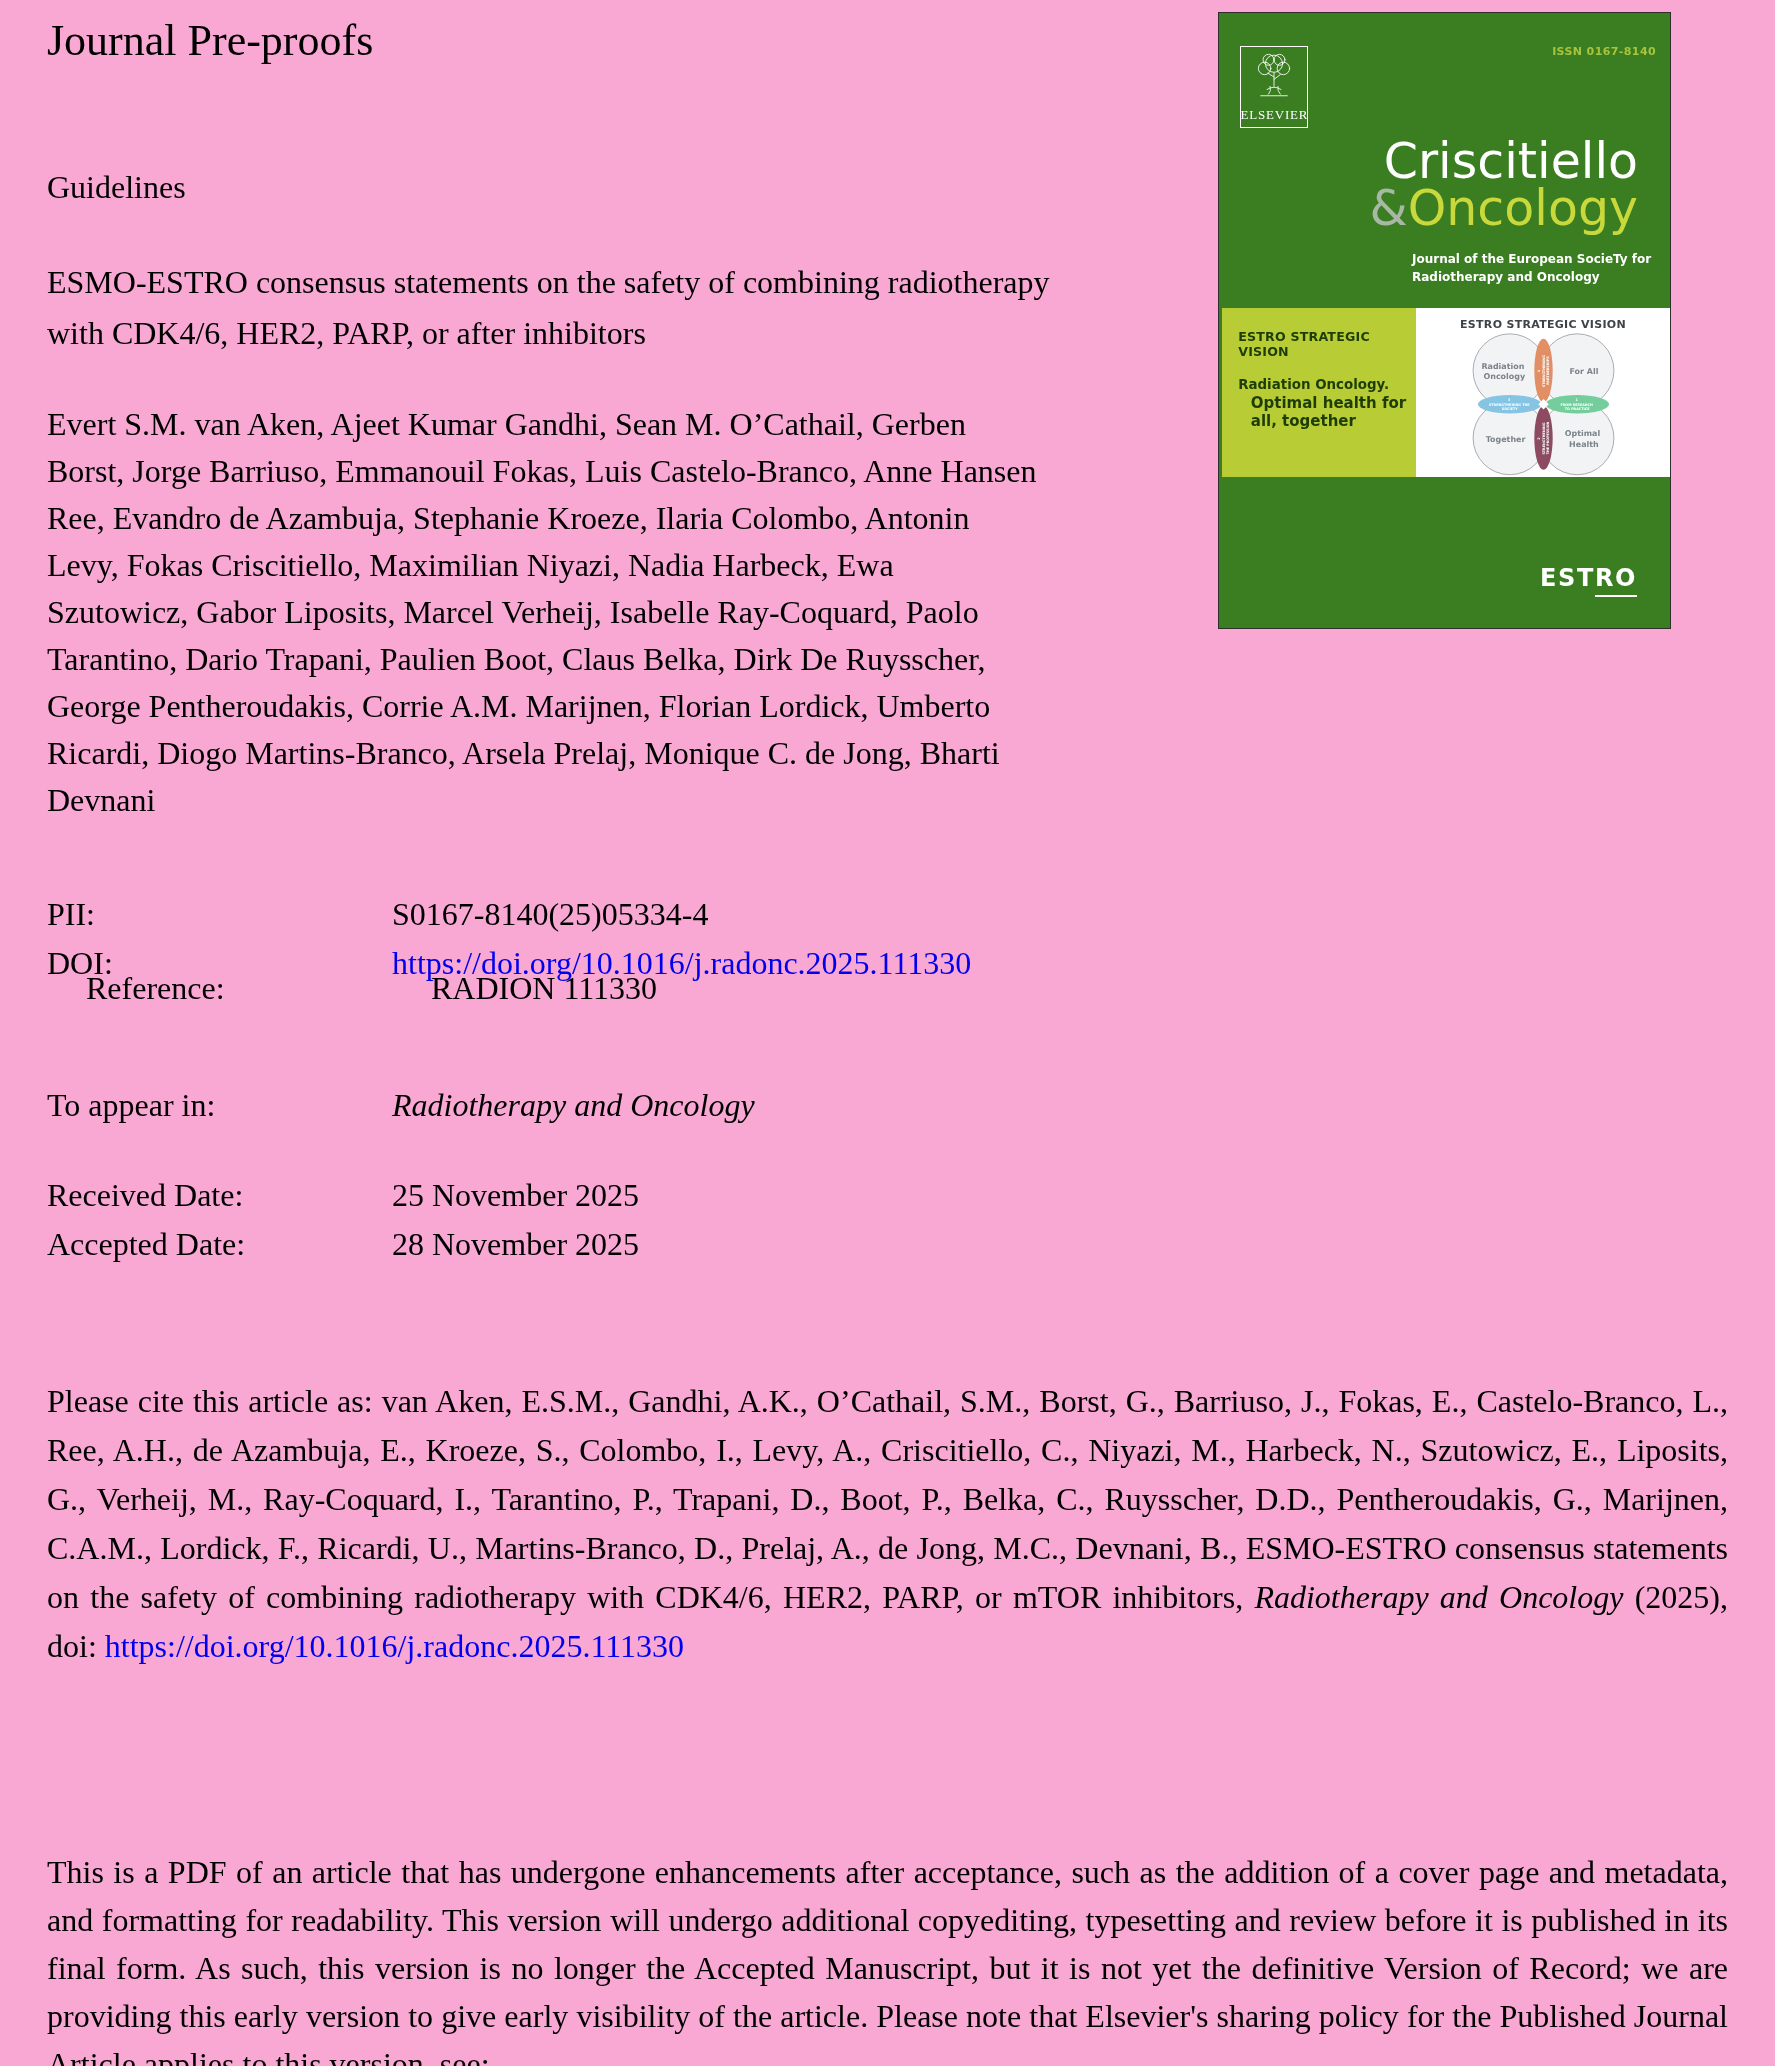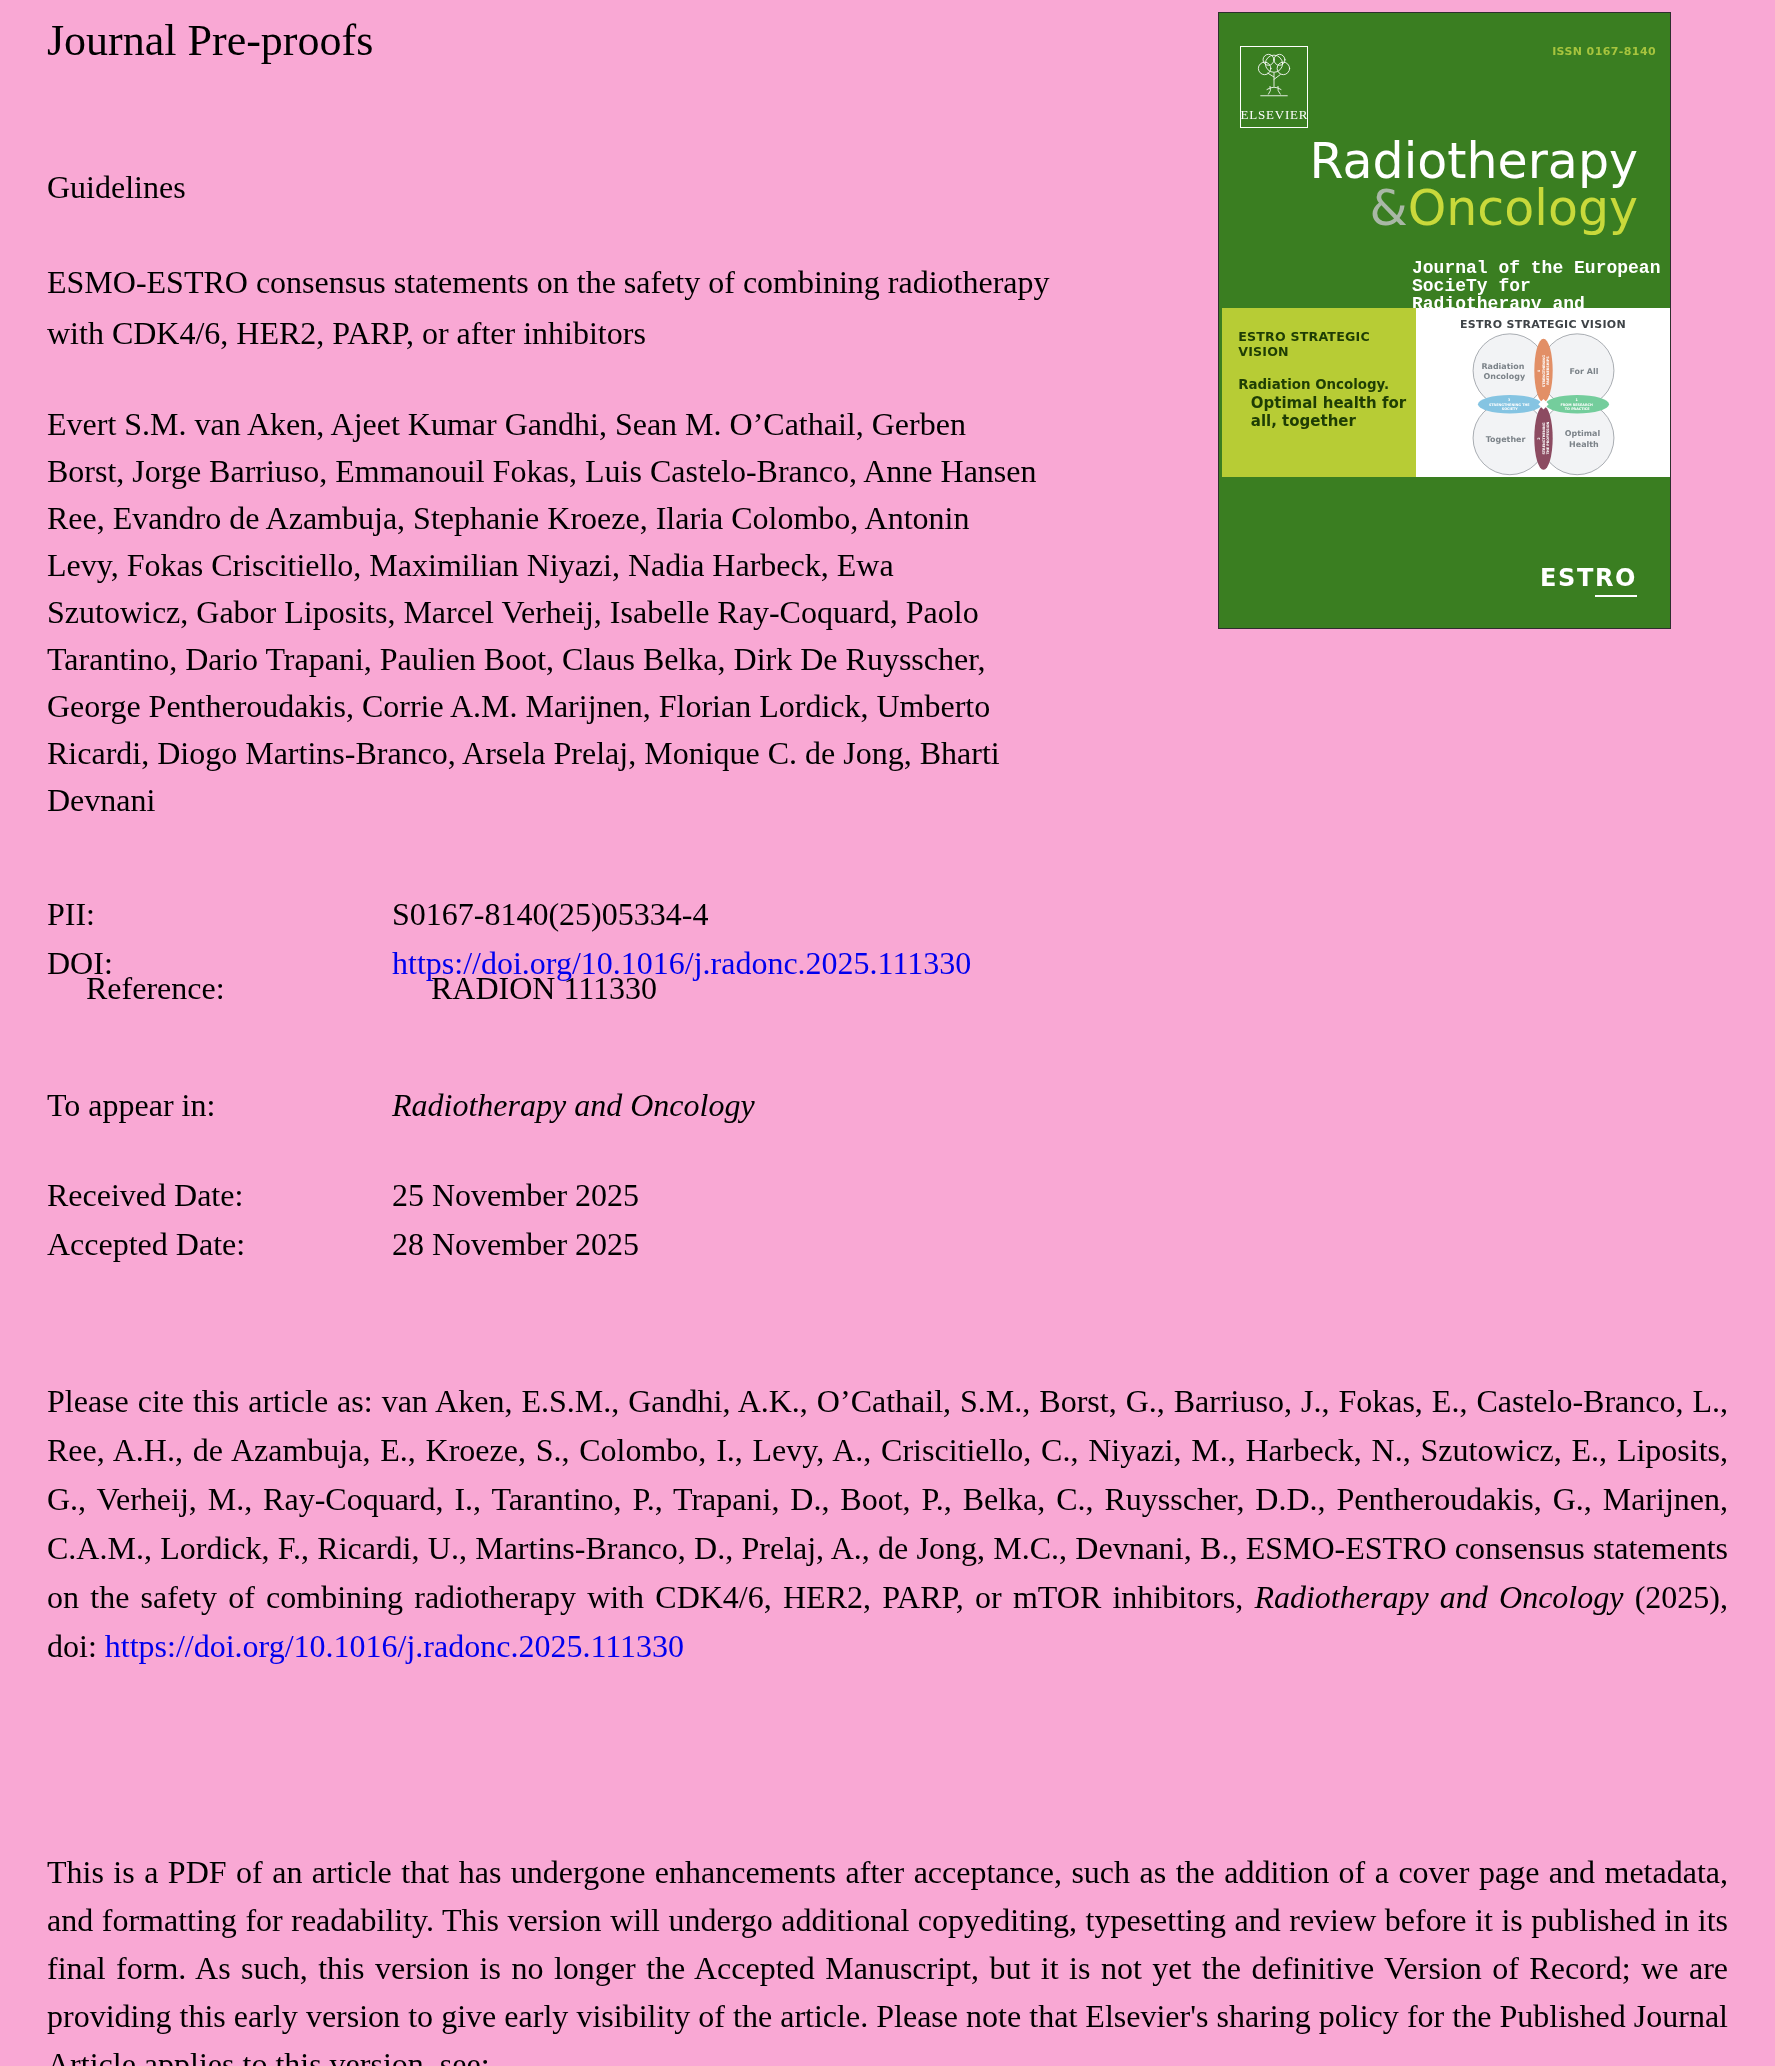--- a/index.html
+++ b/index.html
@@ -55,22 +55,22 @@
     font-size:11px;font-weight:bold;color:#A7C43E;letter-spacing:0.4px;
   }
   #cover-title{
     position:absolute;right:32px;top:125px;text-align:right;
     line-height:47px;white-space:nowrap;
   }
   #cover-title .t1{font-size:49px;color:#ffffff;}
   #cover-title .amp{font-size:49px;color:#A9B8A6;}
   #cover-title .t2{font-size:49px;color:#C9D93B;}
   #cover-subtitle{
-    position:absolute;left:193px;top:246px;
-    color:#ffffff;font-size:18px;font-weight:bold;line-height:18px;font-family:Liberation Mono, monospace;
+    position:absolute;left:193px;top:237px;
+    color:#ffffff;font-size:12px;font-weight:bold;line-height:18px;
   }
 
   #cover .cover-band{position:absolute;left:0;top:295px;right:0;height:169px;}
   #band-yellow{
     position:absolute;left:3.2px;top:0;width:194px;height:100%;
     background:#B7CC35;color:#1E3D04;box-sizing:border-box;
     padding:20.5px 8px 0 16px;
   }
   #band-yellow .band-head{font-size:12.6px;font-weight:bold;margin-bottom:16px;letter-spacing:0.2px;}
   #band-yellow .band-l1{font-size:13.4px;font-weight:bold;line-height:19px;}
@@ -165,21 +165,21 @@
             <path d="M34 44 Q33 50 37 54"></path>
             <path d="M12 56 L46 56"></path>
           </g>
         </svg>
         <div id="elsevier-name">ELSEVIER</div>
       </div>
 
       <div id="cover-issn">ISSN 0167-8140</div>
 
       <div id="cover-title">
-        <div class="t1">Radiotherapy</div>
+        <div class="t1">Criscitiello</div>
         <div><span class="amp">&amp;</span><span class="t2">Oncology</span></div>
       </div>
 
       <div id="cover-subtitle">
         <div>Journal of the European SocieTy for</div>
         <div>Radiotherapy and Oncology</div>
       </div>
     </div>
 
     <div class="cover-band">

